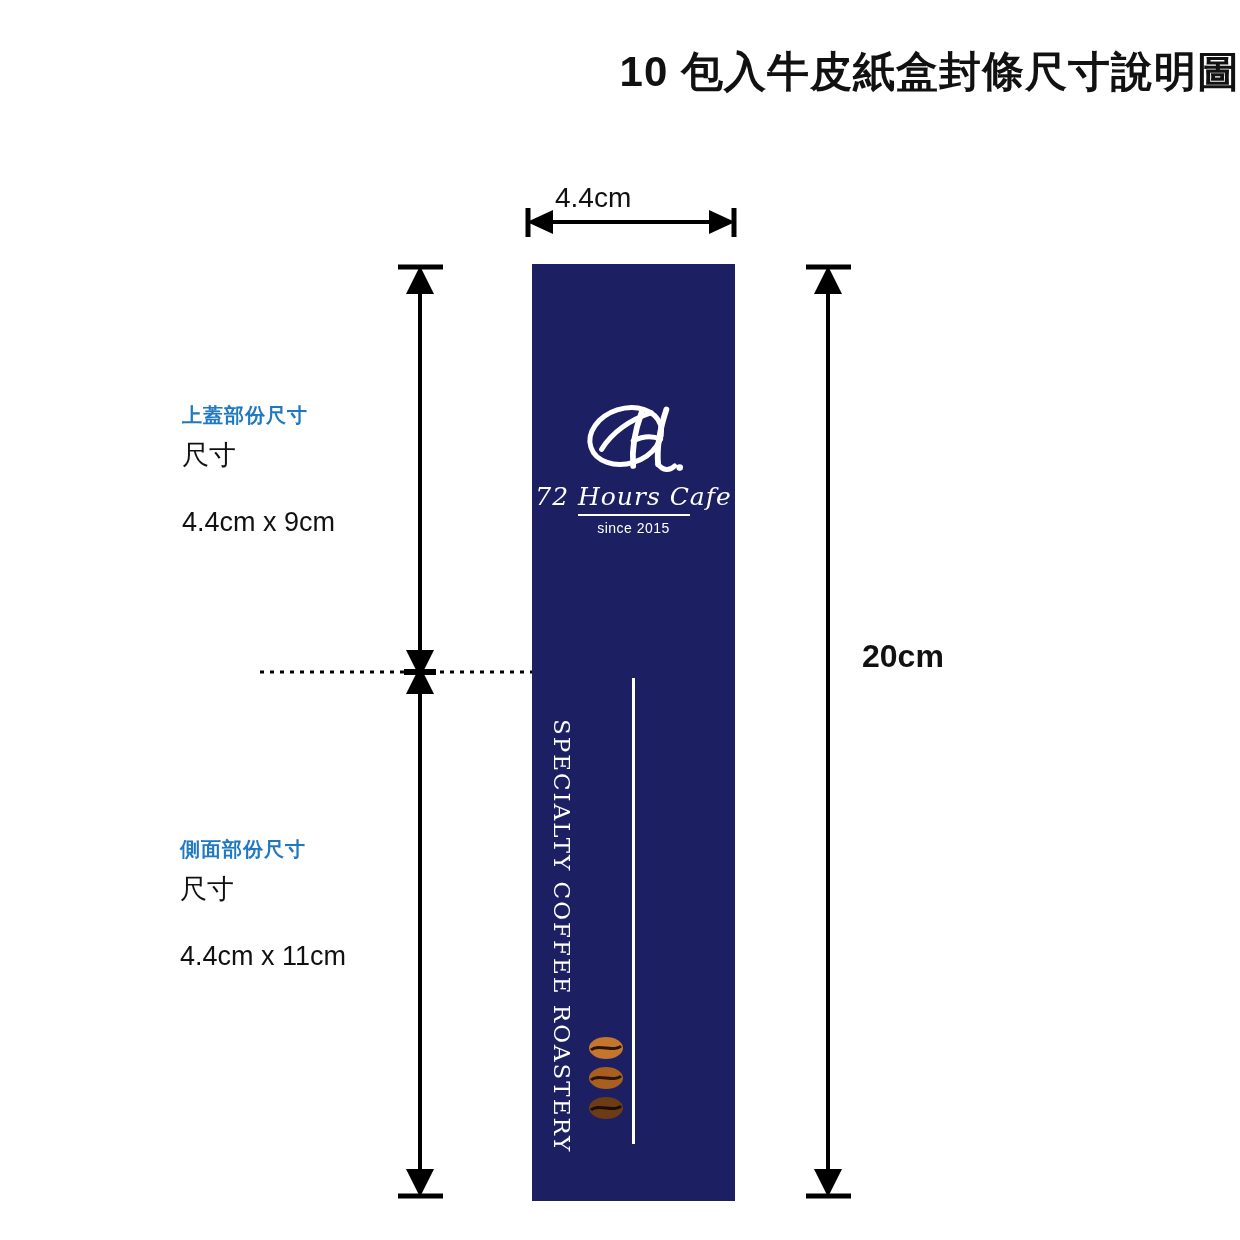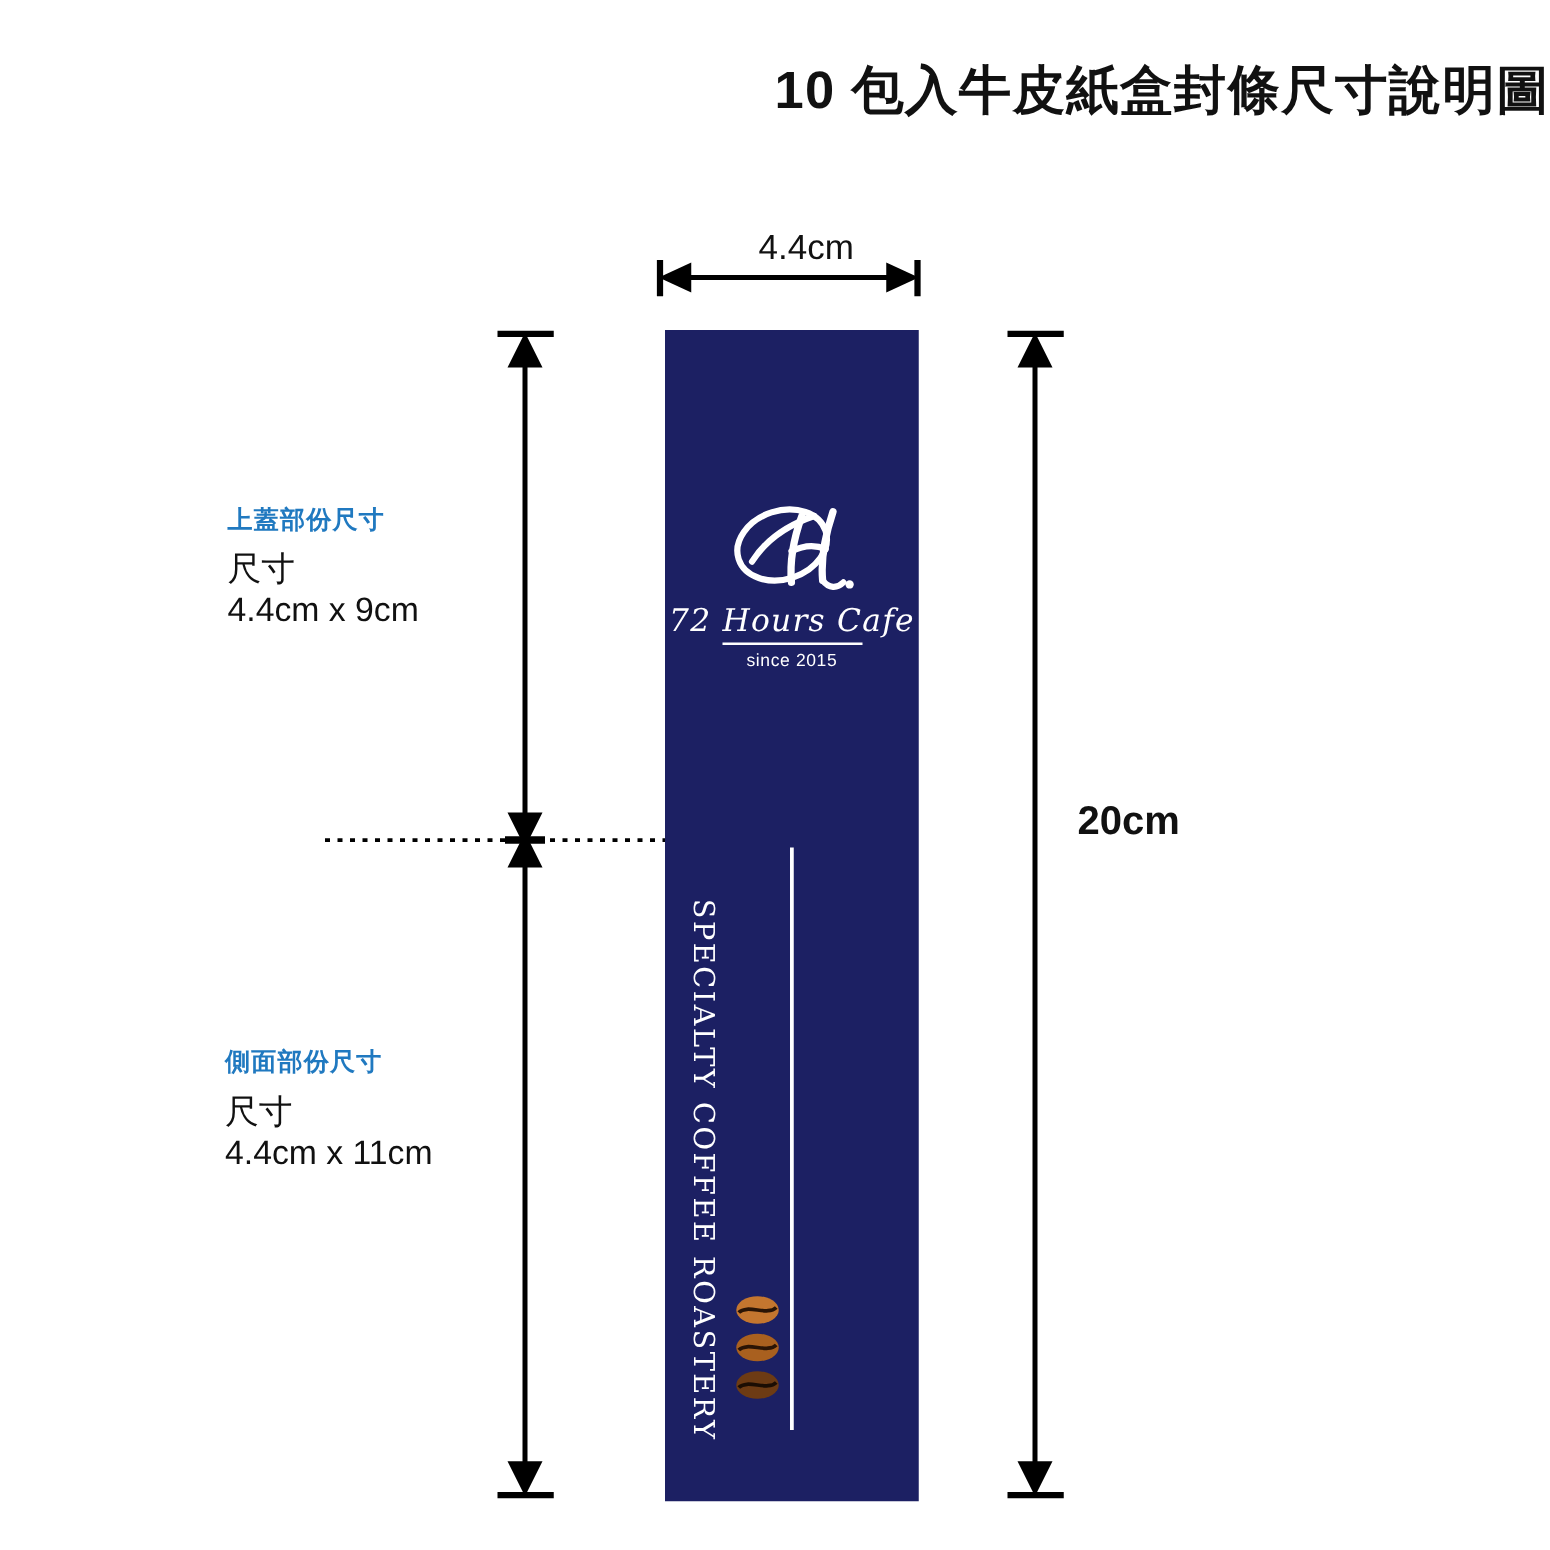--- a/index.html
+++ b/index.html
@@ -37,35 +37,36 @@
     font-weight: 700;
     color: #2079c0;
     letter-spacing: 1px;
     white-space: nowrap;
   }
   .annot-line {
     font-size: 27px;
     font-weight: 400;
     color: #111111;
     white-space: nowrap;
+    margin-top: 34px;
   }
   #annot-lid        { left: 182px; top: 402px; }
   #annot-lid .annot-line:nth-of-type(1)  { margin-top: 32px; margin-left: 4px; }
   #annot-lid .annot-line:nth-of-type(2)  { margin-top: 8px; }
   #annot-side       { left: 180px; top: 836px; }
   #annot-side .annot-line:nth-of-type(1) { margin-top: 32px; margin-left: 4px; }
   #annot-side .annot-line:nth-of-type(2) { margin-top: 8px; }
 
   
   #dim-width-label {
     position: absolute;
-    left: 541px;
+    left: 555px;
     top: 182px;
     width: 208px;
-    text-align: center;
+    text-align: left;
     font-size: 28px;
     color: #111111;
   }
   #dim-height-label {
     position: absolute;
     left: 862px;
     top: 638px;
     font-size: 32px;
     color: #111111;
     white-space: nowrap;

